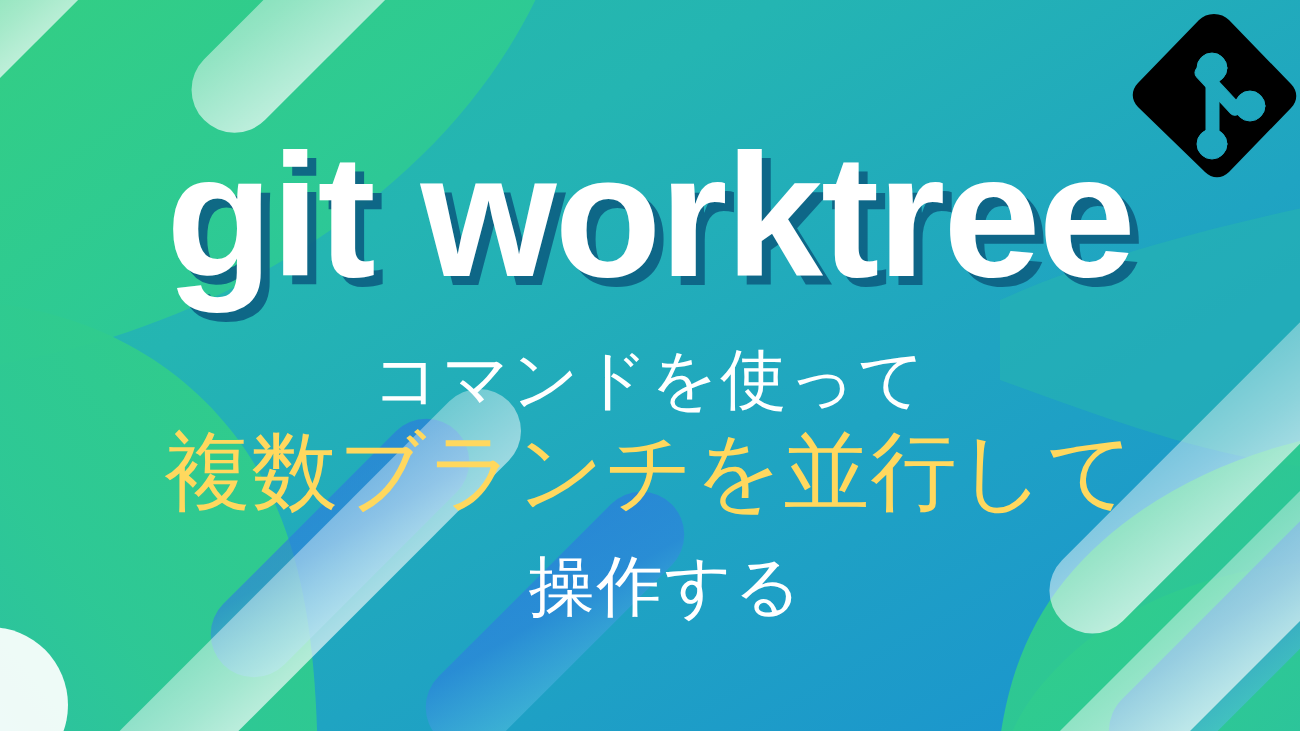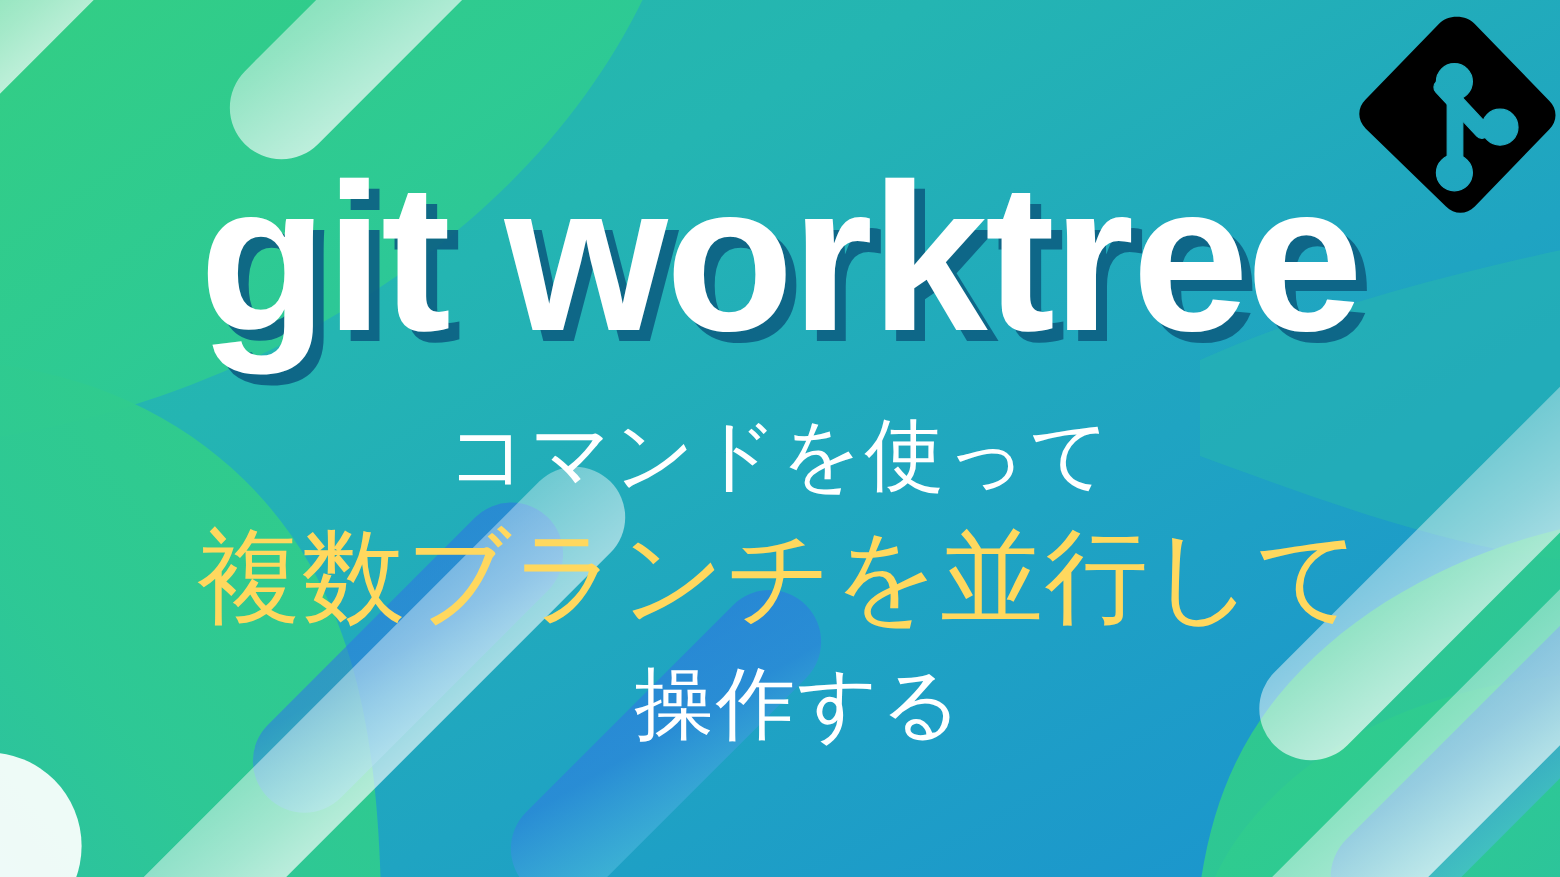--- a/index.html
+++ b/index.html
@@ -63,21 +63,21 @@
     line-height: 1;
     font-weight: 400;
   }
   .sub-1 {
     top: 346px;
     font-size: 66px;
     color: #ffffff;
     letter-spacing: 2px;
   }
   .sub-2 {
-    top: 438px;
+    top: 428px;
     font-size: 86px;
     color: #ffd85e;
     letter-spacing: 1px;
   }
   .sub-3 {
     top: 553px;
     font-size: 66px;
     color: #ffffff;
     letter-spacing: 2px;
     padding-left: 16px;

